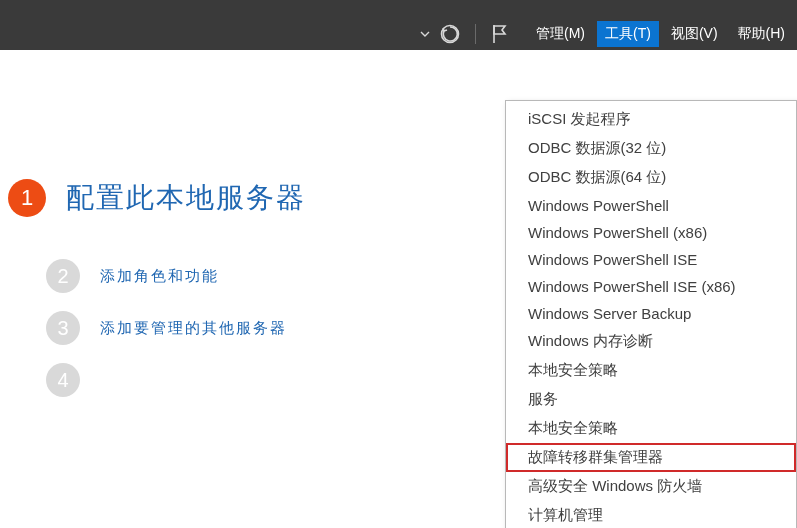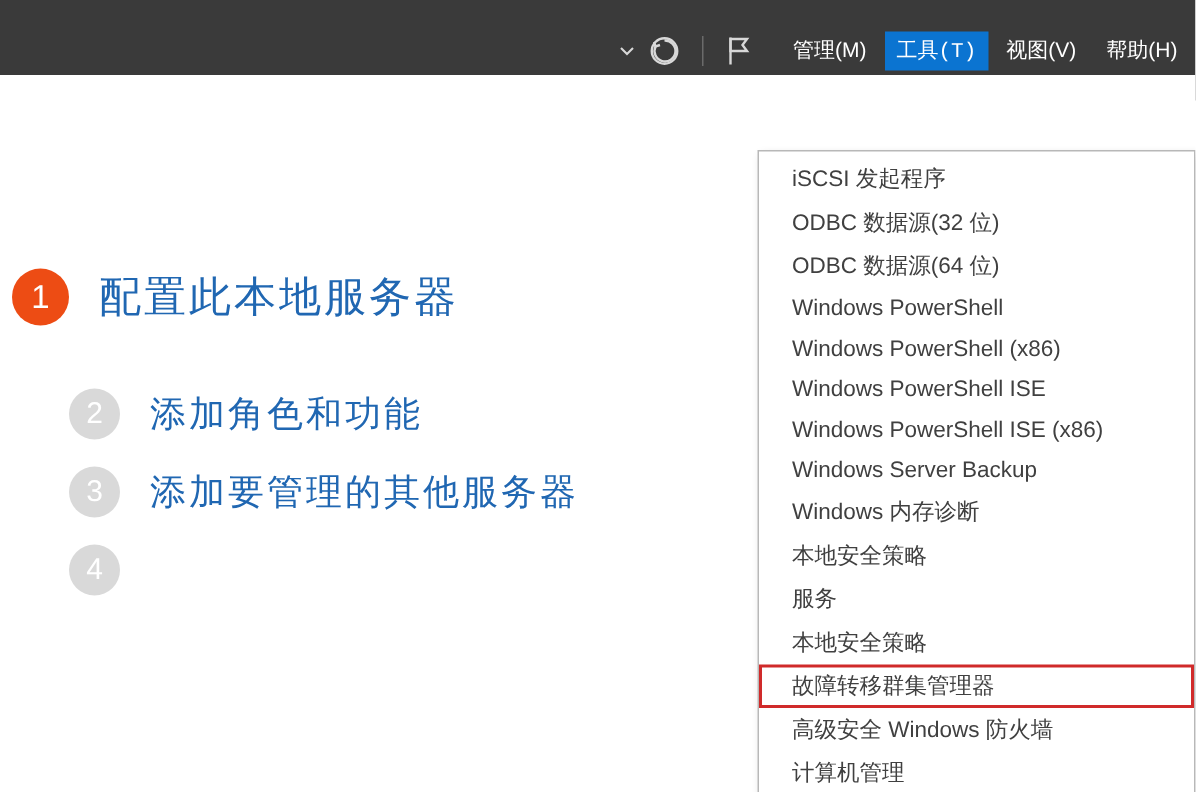--- a/index.html
+++ b/index.html
@@ -51,21 +51,20 @@
   }
   .menu-item {
     padding: 4px 8px;
     font-size: 14px;
     color: #fff;
     white-space: nowrap;
     cursor: default;
   }
   .menu-item.active {
     background: #0b74d1;
-    font-family: Liberation Mono, monospace;
   }
 
   
   .content {
     position: absolute;
     top: 50px;
     left: 0;
     width: 100%;
     height: calc(100% - 50px);
     background: #fff;
@@ -91,21 +90,21 @@
     font-size: 22px;
     color: #fff;
   }
   .qs-num.primary { background: #ed4c14; }
   .qs-num.grey { background: #d9d9d9; color: #fff; }
   .qs-text {
     font-size: 22px;
     color: #2067b2;
     letter-spacing: 2px;
   }
-  .qs-row.secondary .qs-text { font-size: 24px; color: #2067b2; }
+  .qs-row.secondary .qs-text { font-size: 15px; color: #2067b2; }
   .qs-row.secondary .qs-num { width: 34px; height: 34px; font-size: 20px; }
   .qs-row.secondary { height: 52px; margin-left: 38px; }
 
   
   .dropdown {
     position: absolute;
     top: 50px;
     right: 0;
     width: 292px;
     background: #fff;

